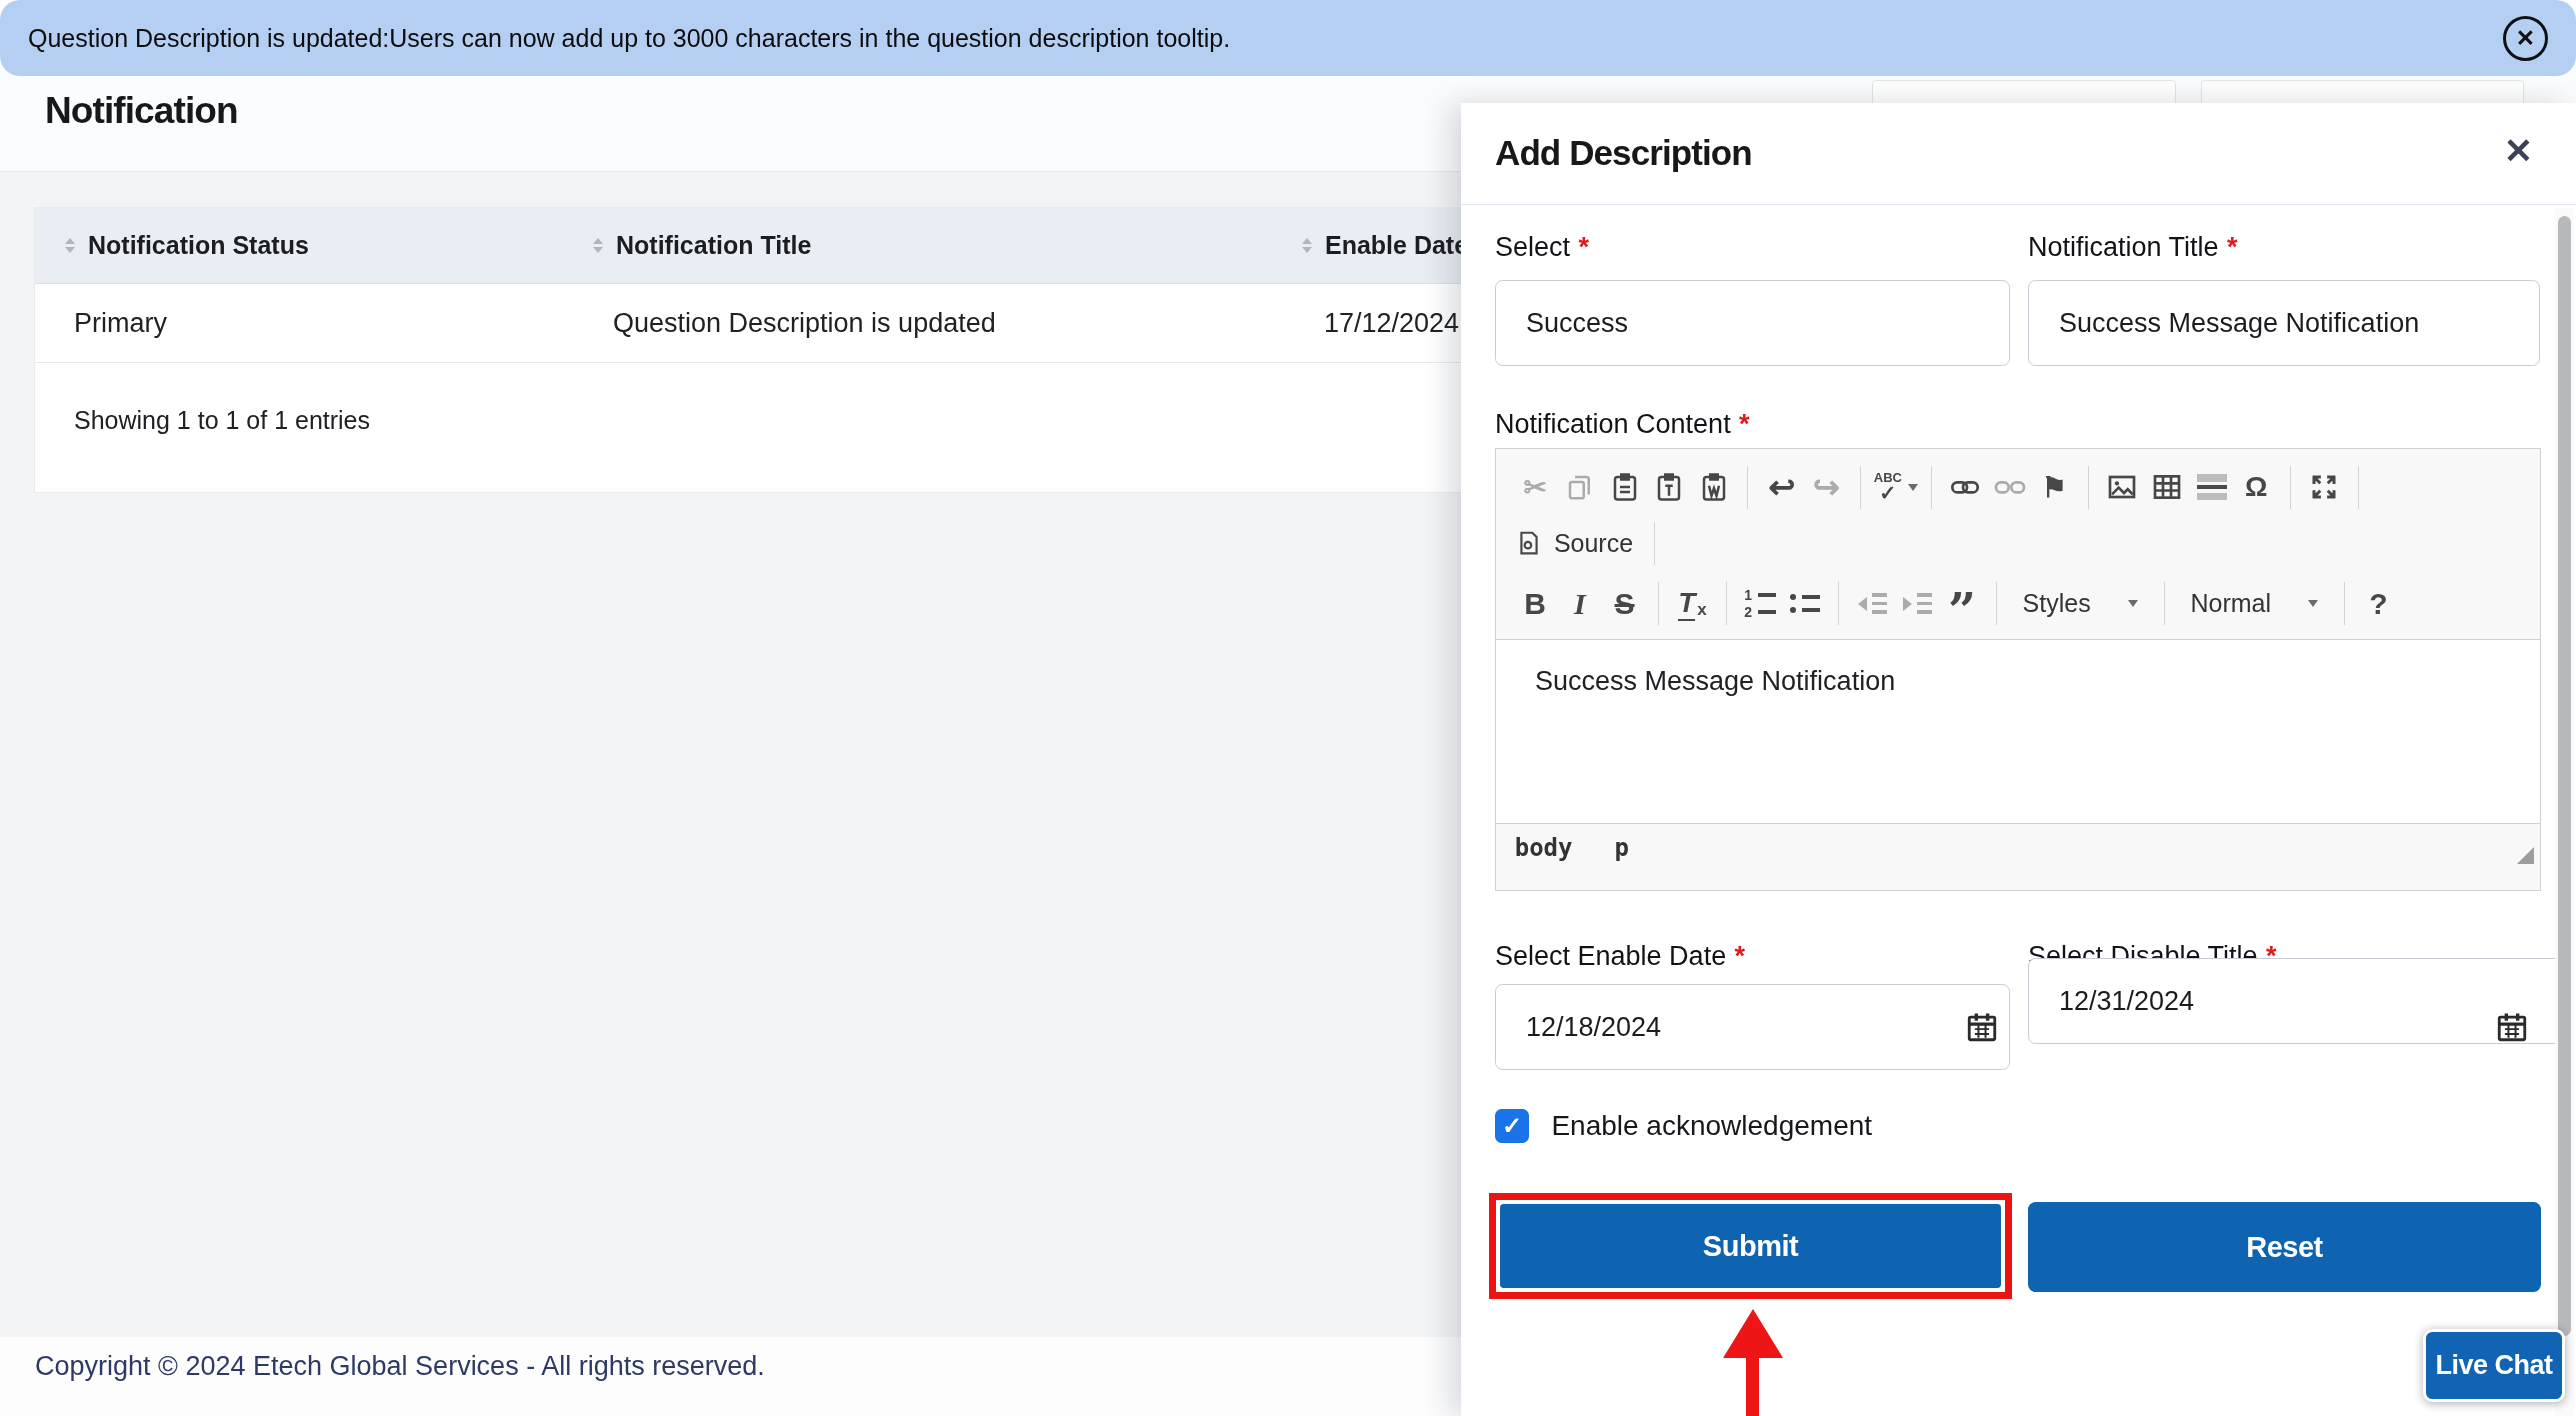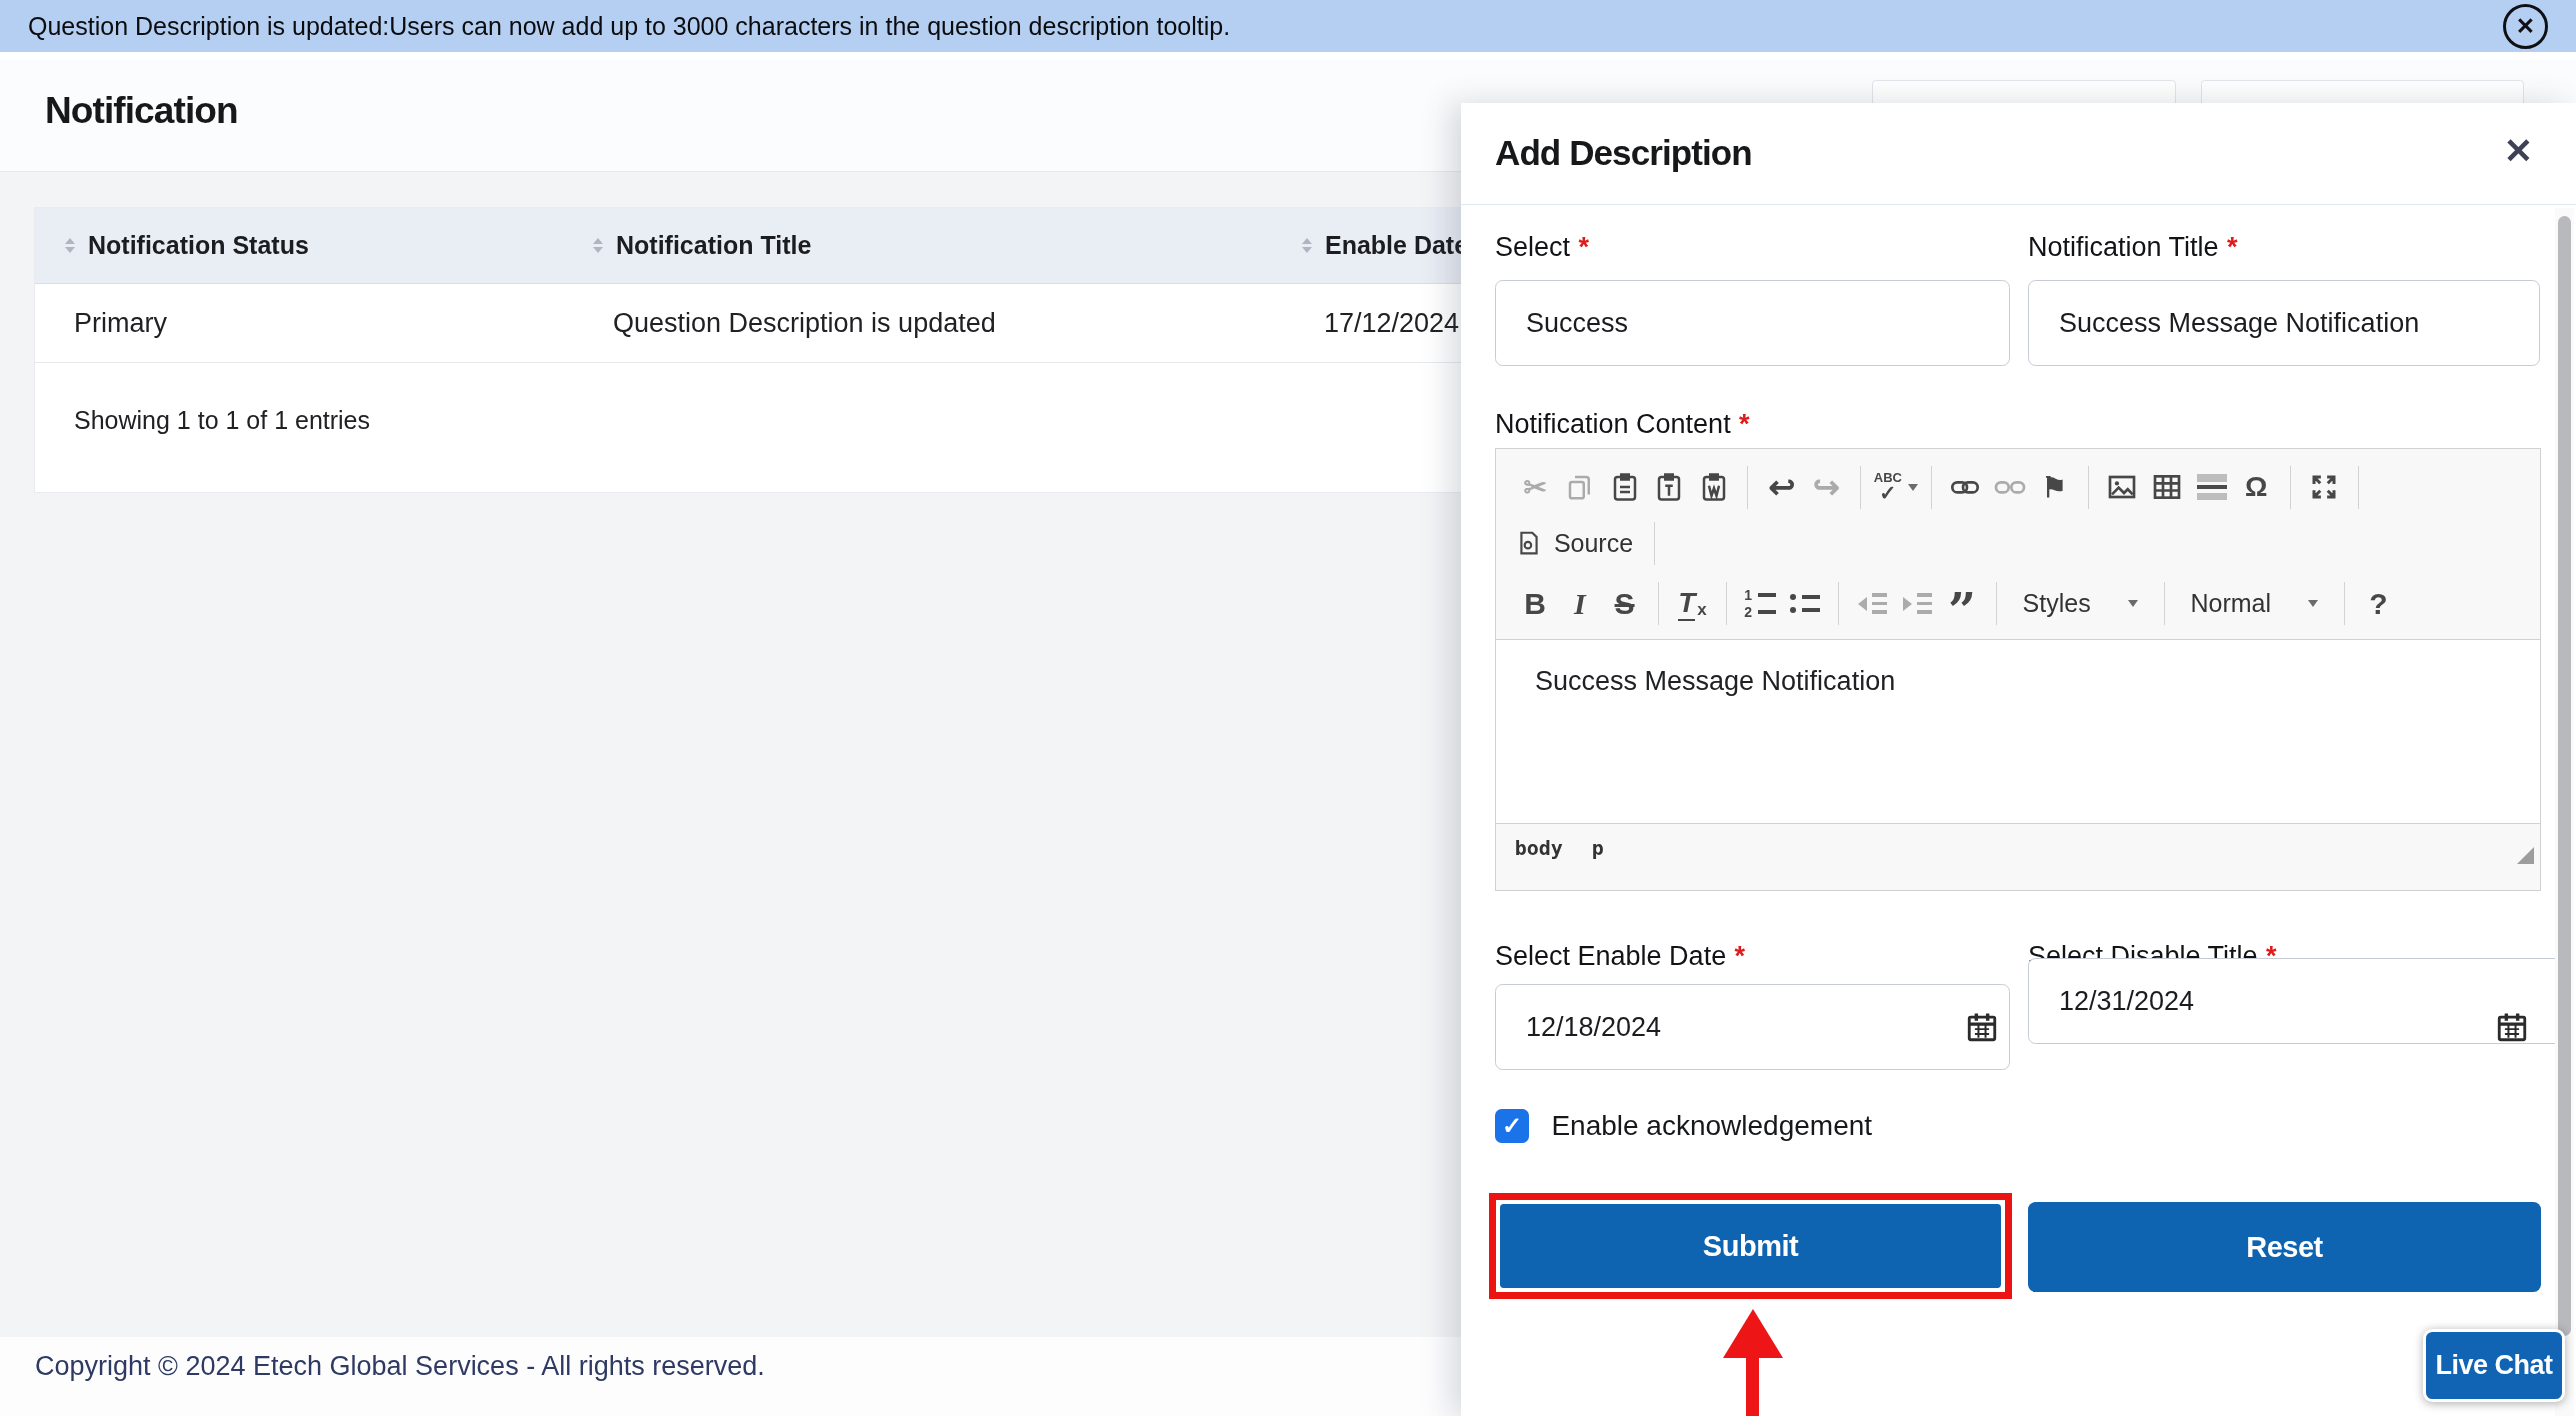--- a/index.html
+++ b/index.html
@@ -1,21 +1,21 @@
 <!DOCTYPE html>
 <html style="font-size:15px"><head>
 <meta charset="utf-8">
 <style>
   html,body{margin:0;padding:0;}
   .app{position:relative;width:2576px;height:1417px;overflow:hidden;background:#fff;
        font-family:"Liberation Sans",sans-serif;color:#141414;}
 
   
-  .banner{position:absolute;left:0;top:0;width:2576px;height:52px;background:#b5cff2;
-          display:flex;align-items:center;padding:0 28px;box-sizing:border-box;z-index:30;}
+  .banner{position:absolute;left:0;top:0;width:2576px;height:76px;background:#b5cff2;
+          display:flex;align-items:center;padding:0 28px;box-sizing:border-box;z-index:30;border-radius:20px;}
   .banner-text{font-size:25px;color:#0c0c0e;}
   .banner-close{margin-left:auto;width:39px;height:39px;border:3.7px solid #101014;border-radius:50%;
           display:flex;align-items:center;justify-content:center;font-size:23px;font-weight:700;
           color:#101014;cursor:pointer;}
 
   
   .title-band{position:absolute;left:0;top:60px;width:2576px;height:111px;background:#fbfcfd;
           border-bottom:0.9px solid #e5e8ec;z-index:1;}
   .page-title{position:absolute;left:45px;top:90px;font-size:37px;font-weight:700;
           letter-spacing:-0.9px;color:#17181a;z-index:2;}
@@ -102,22 +102,22 @@
   .hr-ic{display:flex;flex-direction:column;gap:3.7px;}
   .hr-ic i{display:block;width:30px;}
   .hr-g1{height:7.5px;background:#bdbdbd;}
   .hr-dark{height:3.7px;background:#4a4a4a;}
   .combo{display:flex;align-items:center;font-size:25px;color:#333;padding:0 13px;cursor:pointer;}
   .src-label{font-size:25px;color:#333;}
   .help-g{font-size:30px;font-weight:700;}
   .edit-area{height:184px;background:#fff;border-top:0.9px solid #d1d1d1;padding:26px 39px;
              box-sizing:border-box;font-size:27px;color:#202124;}
   .path-bar{position:relative;height:47px;background:#f8f8f8;border-top:0.9px solid #d1d1d1;
-            display:flex;align-items:center;gap:29px;padding:0 18.7px;
-            font-family:"DejaVu Sans Mono",monospace;font-size:20px;font-weight:700;color:#333;}
+            display:flex;align-items:center;gap:42px;padding:0 18.7px;
+            font-family:"DejaVu Sans Mono",monospace;font-size:24px;font-weight:700;color:#333;}
   .resize-grip{position:absolute;right:5.6px;bottom:7.5px;width:0;height:0;
             border-left:17px solid transparent;border-bottom:17px solid #9d9d9d;}
 
   
   .f-endate{left:34px;top:881px;width:515px;}
   .f-disdate{left:567px;top:855px;width:538px;}
   .cal{position:absolute;top:907px;width:34px;height:34px;color:#2b2b2b;}
   .cal.c-en{left:504px;} .cal.c-dis{left:1034px;}
 
   

